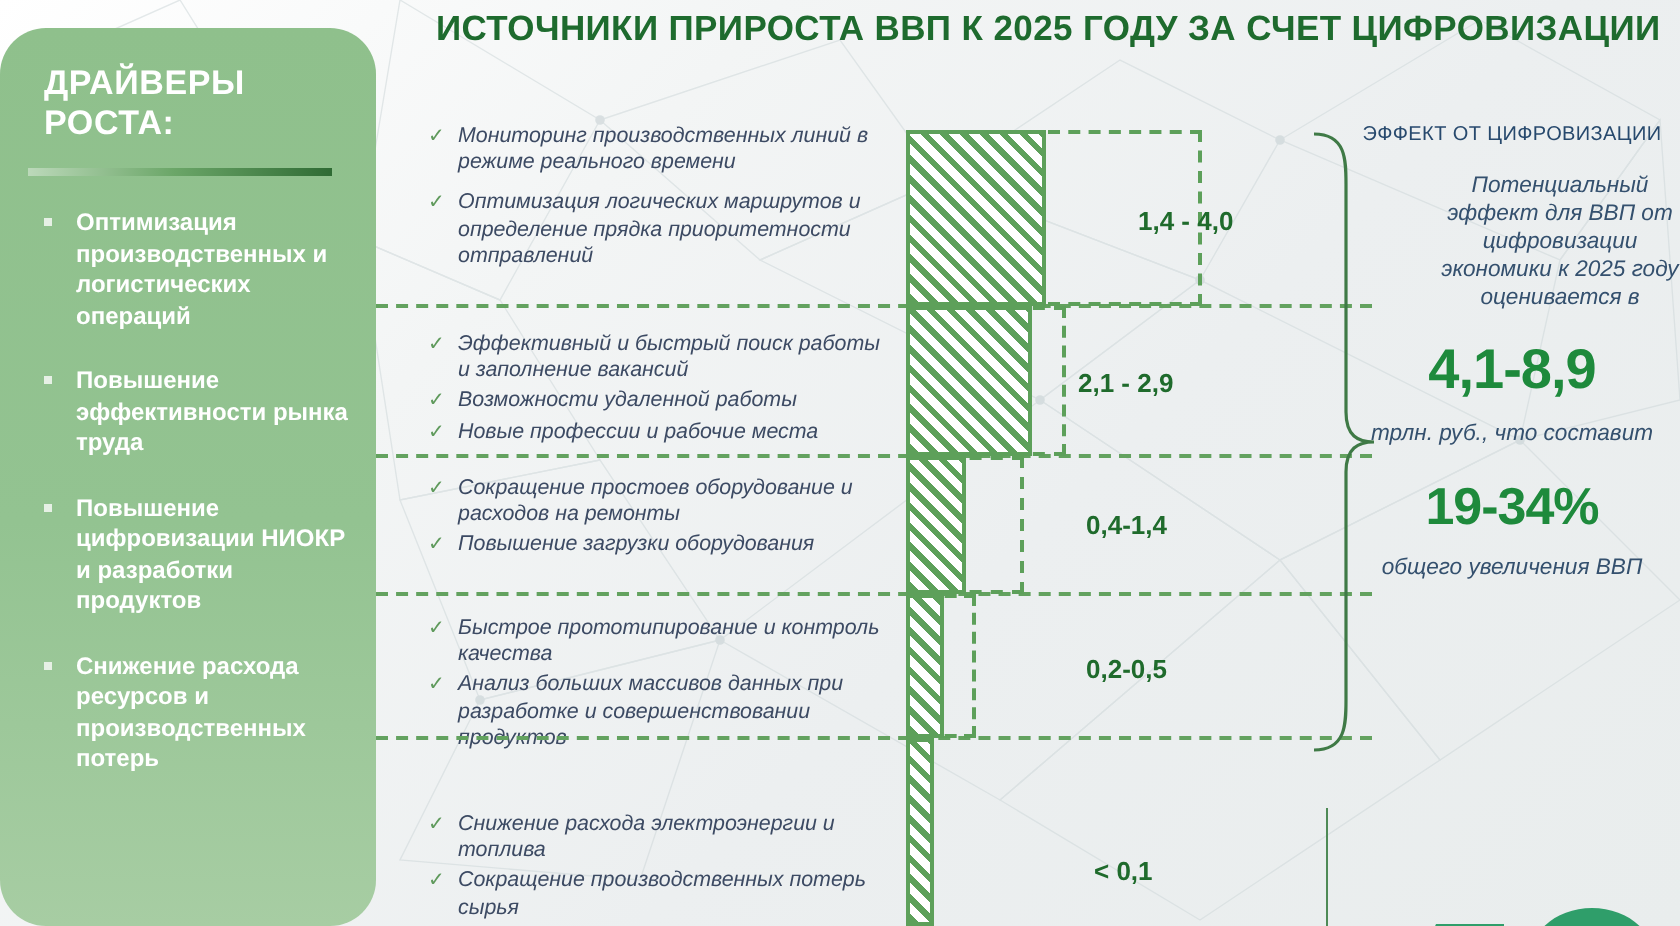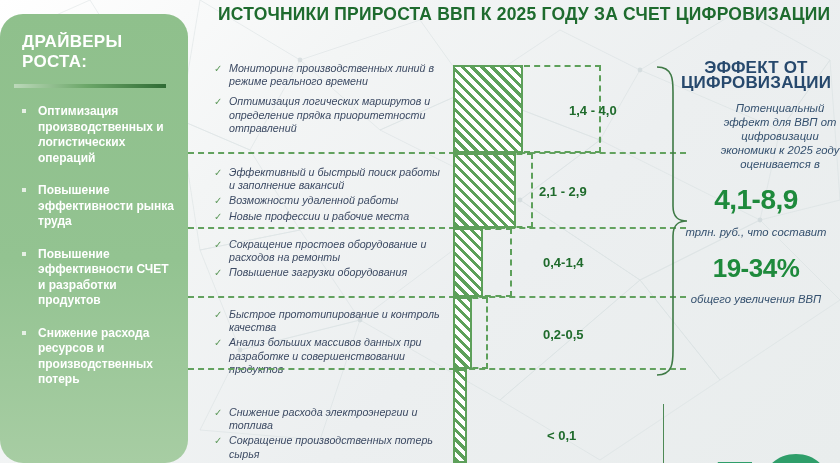--- a/index.html
+++ b/index.html
@@ -81,21 +81,21 @@
   }
 
   
   .brace{position:absolute;left:463px;top:10px;width:40px;height:310px;}
 
   
   .right{
     position:absolute;left:672px;top:60px;width:168px;text-align:center;
   }
   .r-title{
-    color:#27496d;font-weight:bold;font-size:17px;line-height:15px;
+    color:#27496d;font-weight:normal;font-size:10px;line-height:15px;
     letter-spacing:.2px;
   }
   .r-sub{
     margin-top:11px;color:#34506e;font-style:italic;font-size:11.3px;
     line-height:14px;
     padding-left:48px;
   }
   .r-big{
     margin-top:13px;color:#1e8a3c;font-weight:bold;font-size:28px;
     letter-spacing:-.5px;
@@ -163,21 +163,21 @@
       </li>
       <li class="sb-item">
         <span class="bullet"></span>
         <span>Повышение эффективности рынка труда</span>
       </li>
       <li class="sb-item">
         <span class="bullet"></span>
       </li>
       <li class="sb-item">
         <span class="bullet"></span>
-        <span>Повышение эффективности СЧЕТ и разработки продуктов</span>
+        <span>Повышение цифровизации НИОКР и разработки продуктов</span>
       </li>
       <li class="sb-item">
         <span class="bullet"></span>
         <span>Снижение расхода ресурсов и производственных потерь</span>
       </li>
     </ul>
   </div>
 
   <div class="rows">
 

